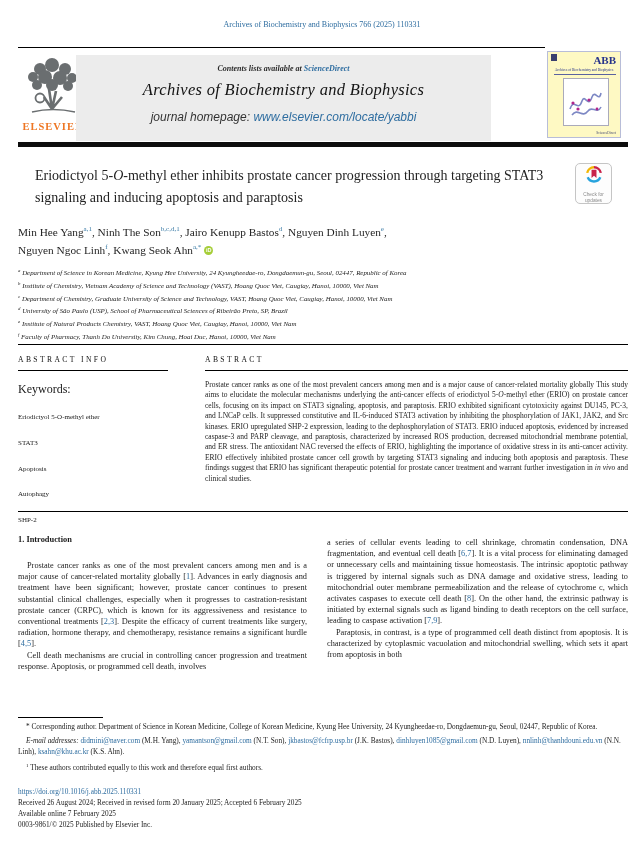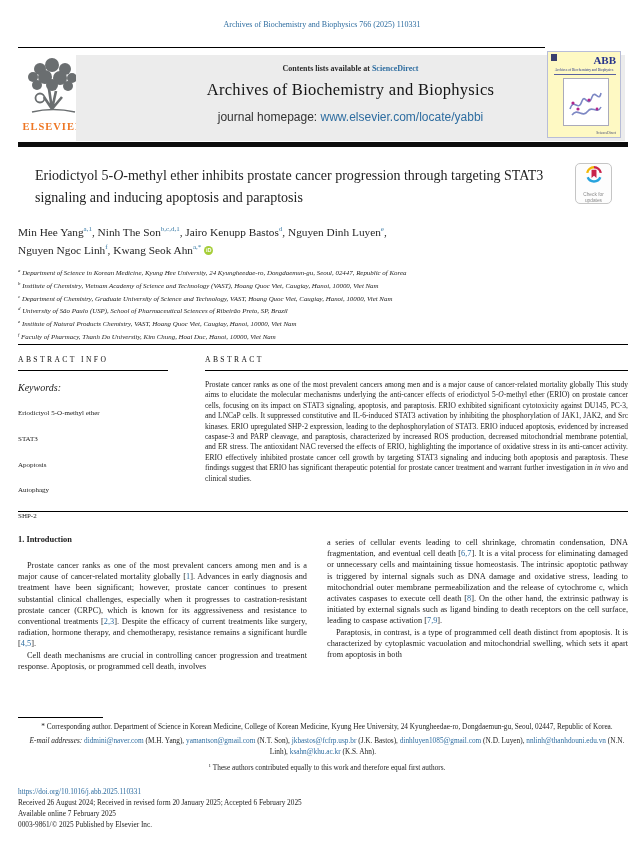--- a/index.html
+++ b/index.html
@@ -7,21 +7,21 @@
         font-family:"Liberation Serif",serif;color:#1a1a1a;}
   .abs{position:absolute;}
 
   
   .citation{top:20px;left:0;width:644px;text-align:center;font-size:8px;color:#2e6da0;}
 
   .rule-top{top:47px;left:18px;width:527px;height:1px;background:#000;}
   .bar-thick{top:142px;left:18px;width:610px;height:5px;background:#0d0d0d;}
 
   
-  .banner{top:55px;left:76px;width:549px;height:86px;background:#ececec;text-align:center;}
+  .banner{top:55px;left:76px;width:415px;height:86px;background:#ececec;text-align:center;font-style:italic;}
   .contents-line{padding-top:9px;font-size:8px;font-weight:bold;color:#2b2b2b;}
   .link{color:#2e6da0;text-decoration:none;cursor:pointer;}
   .journal-title{margin-top:7px;font-size:16.5px;color:#141414;letter-spacing:.3px;}
   .homepage{margin-top:10px;font-family:"Liberation Sans",sans-serif;font-size:12px;color:#333;}
 
   
   .elsevier{top:57px;left:18px;width:70px;height:80px;text-align:center;}
   .elsevier-name{font-size:10.5px;letter-spacing:1px;color:#ee7623;font-weight:bold;margin-top:-2px;}
 
   
@@ -49,38 +49,38 @@
 
   
   .affils{top:266px;left:18px;width:605px;font-size:6.9px;font-style:italic;line-height:10.5px;color:#222;}
   .affil-sup{font-size:4.8px;vertical-align:super;}
 
   .rule-mid{top:344px;left:18px;width:610px;height:1px;background:#000;}
 
   
   .sec-head{font-size:7.6px;letter-spacing:2.4px;color:#111;padding-bottom:6px;border-bottom:1px solid #000;}
   .info-col{top:355px;left:18px;width:150px;}
-  .kw-label{margin-top:11px;font-size:10px;font-style:italic;}
+  .kw-label{margin-top:11px;font-size:12px;}
   .kw{font-size:7px;line-height:9.8px;margin-top:16px;}
   .abstract-col{top:355px;left:205px;width:423px;}
   .abstract-body{margin-top:9px;font-size:7.5px;line-height:10.4px;text-align:justify;color:#1c1c1c;}
 
   .rule-abs{top:511px;left:18px;width:610px;height:1px;background:#000;}
 
   
   .intro-head{top:535px;left:18px;font-size:8.4px;font-weight:bold;}
   .col{font-size:8.3px;line-height:11.2px;text-align:justify;color:#1c1c1c;}
   .col-left{top:560px;left:18px;width:289px;}
   .col-right{top:537px;left:327px;width:301px;}
   .p-ind{text-indent:9px;}
 
   
   .fn-rule{top:717px;left:18px;width:85px;height:1px;background:#000;}
   .footnotes{top:721px;left:18px;width:610px;font-size:7.3px;line-height:11.5px;color:#1c1c1c;}
-  .footnotes p{margin:0 0 2px 0;text-align:center;}
+  .footnotes p{margin:0 0 2px 0;}
   .fn-ind{text-indent:8px;}
   .em-label{font-style:italic;}
   .fn-sup{font-size:5px;vertical-align:super;}
 
   
   .footer{top:786px;left:18px;width:610px;font-size:7.3px;line-height:11px;color:#1c1c1c;}
 
   .seg-i{font-style:italic;}
   .seg-link{color:#2e6da0;}
 </style>

